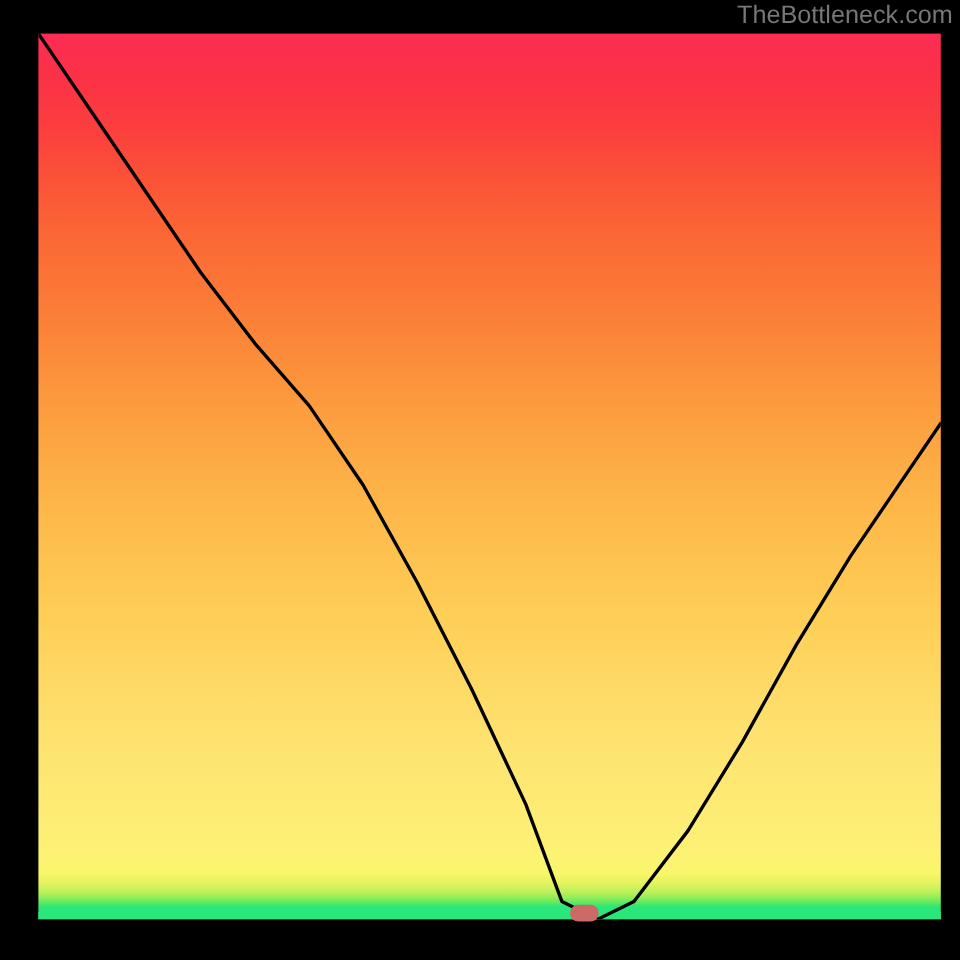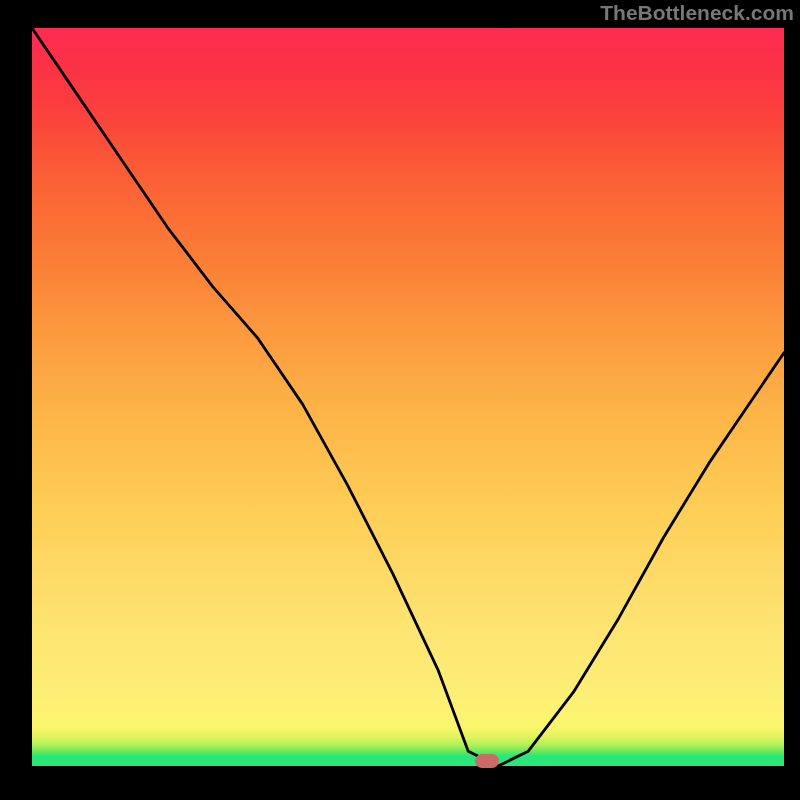--- a/index.html
+++ b/index.html
@@ -17,21 +17,21 @@
     height: 800px;
   }
   .watermark {
     position: absolute;
     top: 1px;
     right: 6px;
     color: #777;
     font-size: 21px;
     letter-spacing: 0px;
     z-index: 10;
-    font-weight: 700;
+    font-weight: 400;
   }
   .plot-area {
     position: absolute;
     left: 32px;
     top: 28px;
     width: 752px;
     height: 738px;
     background: linear-gradient(to top,
       #2AE77C 0px,
       #2AE77C 10px,

